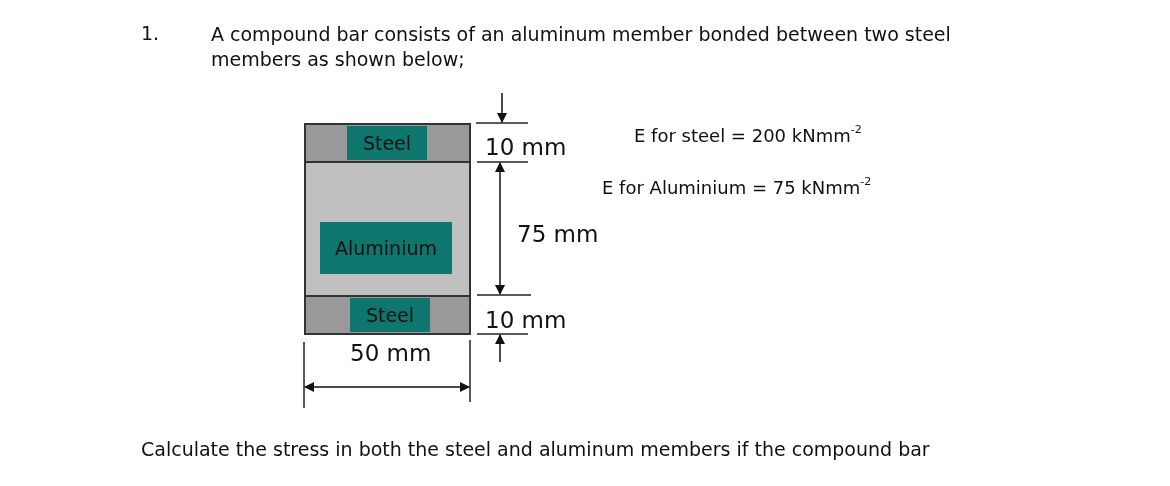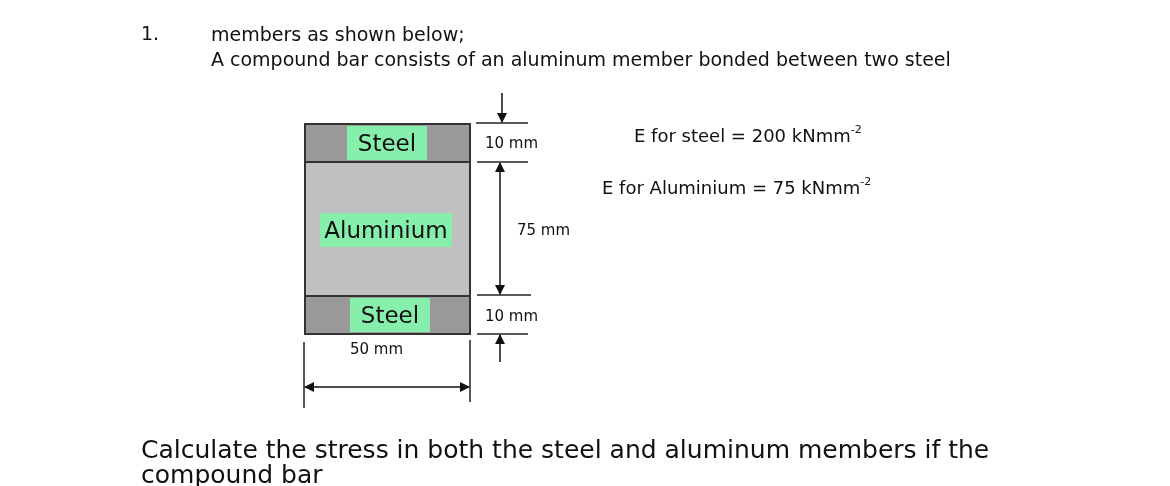--- a/index.html
+++ b/index.html
@@ -7,45 +7,45 @@
       width: 1170px; height: 486px; position: relative; overflow: hidden;
       font-family: "DejaVu Sans", sans-serif; color: #111;
     }
     .abs { position: absolute; }
     .qnum { left: 141px; top: 22px; font-size: 19px; }
     .intro { left: 211px; top: 22px; font-size: 19px; line-height: 25px; width: 800px; }
     .block { position: absolute; box-sizing: border-box; border: 2px solid #333; }
     .steel { background: #999999; }
     .alu { background: #c0c0c0; }
     .lbl {
-      position: absolute; background: #86efac; font-size: 23px;
+      position: absolute; background: #0f766e; font-size: 19px;
       display: flex; align-items: center; justify-content: center;
     }
-    .dim { font-size: 15px; position: absolute; }
+    .dim { font-size: 23px; position: absolute; }
     .props { font-size: 18px; position: absolute; }
     .props sup { font-size: 11px; position: relative; top: -2px; }
-    .question { left: 141px; top: 437px; font-size: 25px; line-height: 25px; width: 900px; }
+    .question { left: 141px; top: 437px; font-size: 19px; line-height: 25px; width: 900px; }
     svg.lines { position: absolute; left: 0; top: 0; }
   </style>
 </head>
 <body>
 
 <div class="abs qnum">1.</div>
 <div class="abs intro">
+  <div>A compound bar consists of an aluminum member bonded between two steel</div>
   <div>members as shown below;</div>
-  <div>A compound bar consists of an aluminum member bonded between two steel</div>
 </div>
 
 <div>
   <div class="block steel" style="left:304px; top:123px; width:167px; height:40px;"></div>
   <div class="block alu" style="left:304px; top:161px; width:167px; height:136px;"></div>
   <div class="block steel" style="left:304px; top:295px; width:167px; height:40px;"></div>
 
   <div class="lbl" style="left:347px; top:126px; width:80px; height:34px;">Steel</div>
-  <div class="lbl" style="left:320px; top:213px; width:132px; height:34px;">Aluminium</div>
+  <div class="lbl" style="left:320px; top:222px; width:132px; height:52px;">Aluminium</div>
   <div class="lbl" style="left:350px; top:298px; width:80px; height:34px;">Steel</div>
 
   <svg class="lines" width="1170" height="486">
     <defs>
       <marker id="ah" markerWidth="10" markerHeight="10" refX="9" refY="5" orient="auto" markerUnits="userSpaceOnUse">
         <path d="M0,0 L10,5 L0,10 z" fill="#111"></path>
       </marker>
     </defs>
 
     <line x1="476" y1="123" x2="528" y2="123" stroke="#222" stroke-width="1.5"></line>

